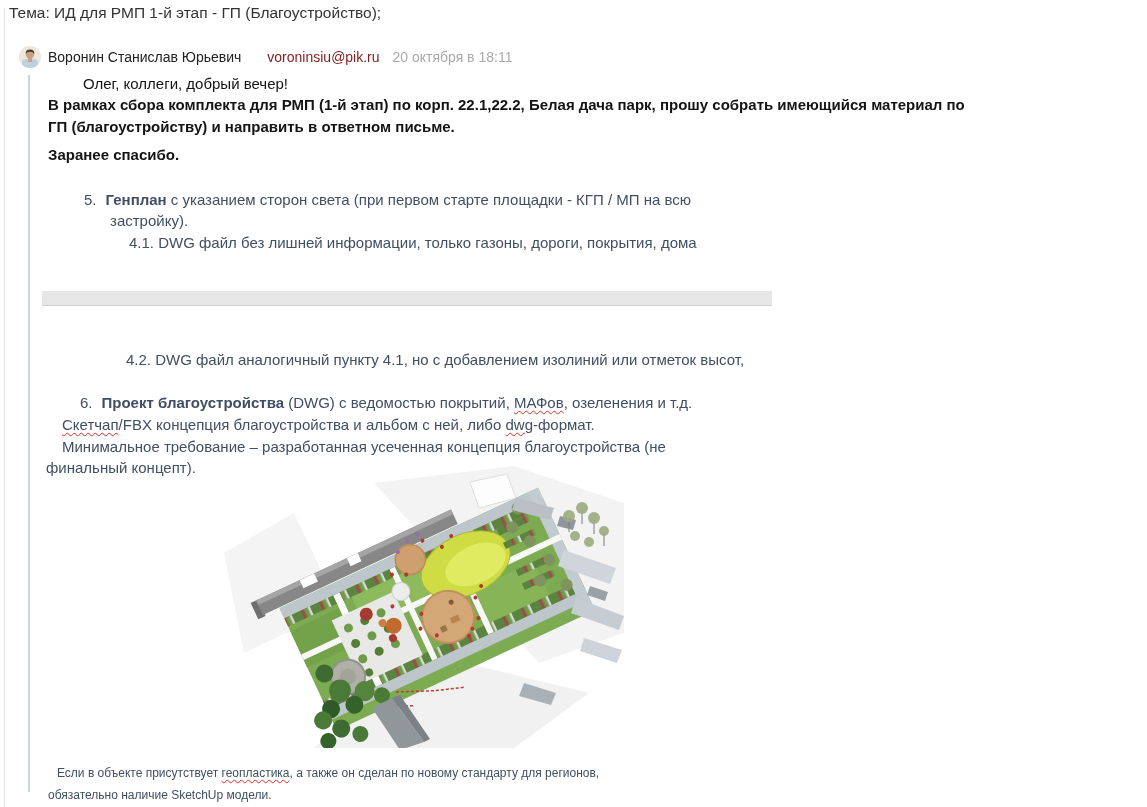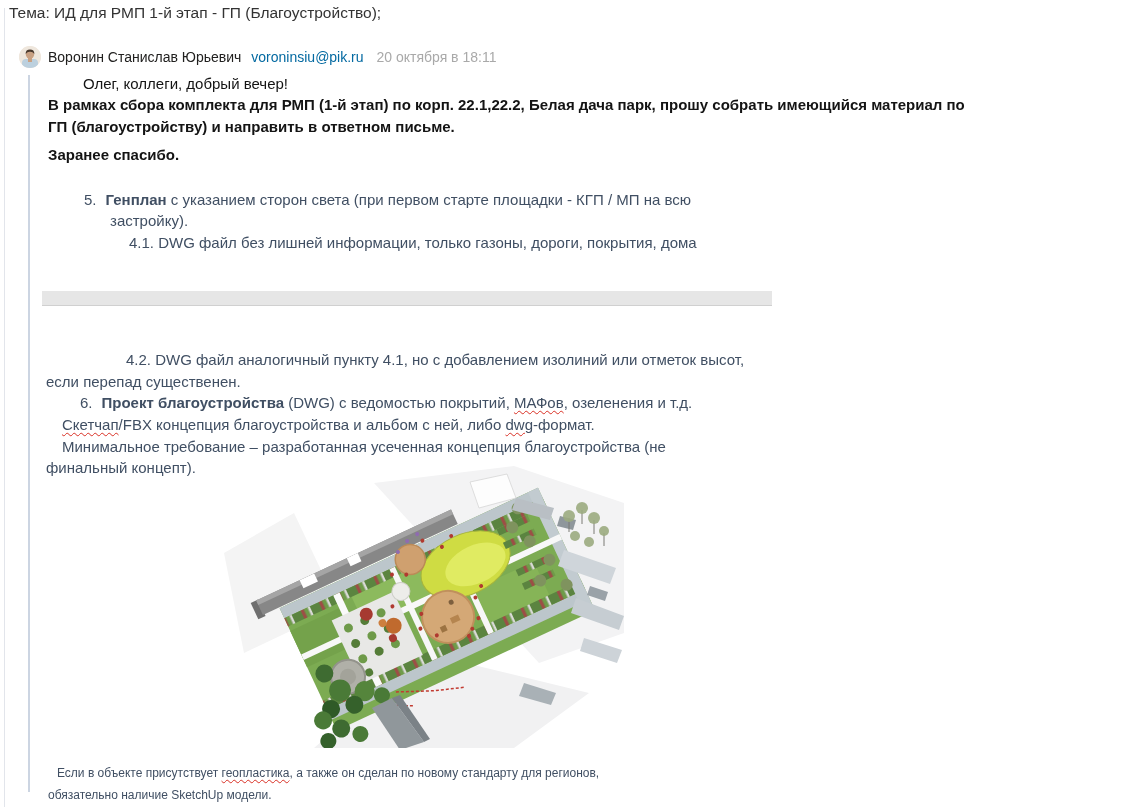--- a/index.html
+++ b/index.html
@@ -5,21 +5,21 @@
   html,body{margin:0;padding:0;background:#fff;}
   #page{position:relative;width:973px;height:807px;background:#ffffff;overflow:hidden;
         font-family:"Liberation Sans",sans-serif;color:#1c1c1c;}
   .abs{position:absolute;white-space:nowrap;}
   .subject{left:9px;top:4px;font-size:15.5px;color:#333;}
   .page-left-border{left:4px;top:8px;width:1px;height:799px;background:#e2e5eb;}
   .avatar{left:19px;top:46px;width:22px;height:22px;border-radius:50%;overflow:hidden;
           background:#efe6dc;}
   .sender-row{left:48px;top:49px;font-size:14px;}
   .sender-name{color:#21201f;font-weight:500;}
-  .sender-email{color:#0369a1;margin-left:6px;}
+  .sender-email{color:#7f1d1d;margin-left:22px;}
   .msg-date{color:#a9a9a9;margin-left:9px;}
   .thread-line{left:28px;top:75px;width:2px;height:717px;background:#ccd5e2;}
   .body-txt{font-size:15px;line-height:21px;color:#141414;}
   .b{font-weight:700;}
   .greeting{left:40px;top:73px;margin-left:43px;}
   .request{left:48px;top:94px;max-width:1093px;white-space:normal;line-height:21.5px;}
   .thanks{left:48px;top:144px;}
   .lst{font-size:15px;line-height:21.5px;color:#404f63;}
   .num{display:inline-block;margin-right:9px;}
   .sq{text-decoration:underline;text-decoration-style:wavy;text-decoration-color:#d93025;
@@ -62,21 +62,20 @@
 
   <div class="abs lst" style="left:84px;top:189px;">
     <span class="num">5.</span><span class="b">Генплан</span><span> с указанием сторон света (при первом старте площадки - КГП / МП на всю</span>
   </div>
   <div class="abs lst" style="left:110px;top:210px;">застройку).</div>
   <div class="abs lst" style="left:129px;top:232px;">4.1. DWG файл без лишней информации, только газоны, дороги, покрытия, дома</div>
 
   <div class="abs bar"></div>
 
   <div class="abs lst" style="left:126px;top:349px;">4.2. DWG файл аналогичный пункту 4.1, но с добавлением изолиний или отметок высот,</div>
-  <div class="abs lst" style="left:46px;top:371px;">если перепад существенен.</div>
   <div class="abs lst" style="left:80px;top:392px;">
     <span class="num">6.</span><span class="b">Проект благоустройства</span><span> (DWG) с ведомостью покрытий, </span><span class="sq">МАФов</span><span>, озеленения и т.д.</span>
   </div>
   <div class="abs lst" style="left:62px;top:414px;">
     <span class="sq">Скетчап</span><span>/FBX концепция благоустройства и альбом с ней, либо </span><span class="sq">dwg</span><span>-формат.</span>
   </div>
   <div class="abs lst" style="left:62px;top:436px;">Минимальное требование – разработанная усеченная концепция благоустройства (не</div>
   <div class="abs lst" style="left:46px;top:457px;">финальный концепт).</div>
 
   <div class="abs render-wrap" role="img" aria-label="3D-рендер концепции благоустройства двора (генплан)">

